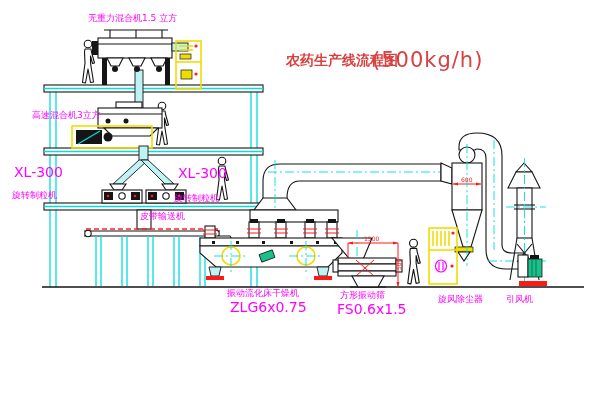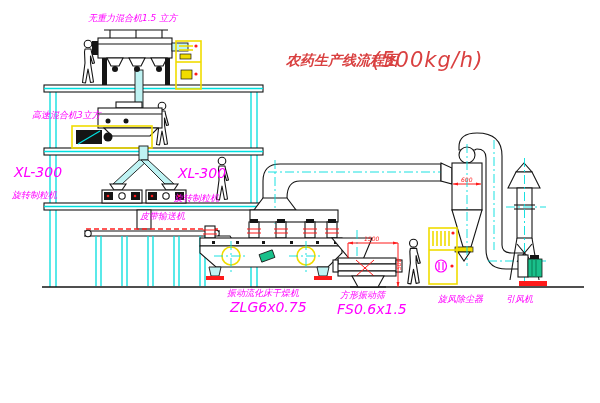--- a/index.html
+++ b/index.html
@@ -1,17 +1,17 @@
 <!DOCTYPE html>
 <html><head>
 <meta charset="utf-8">
 <style>
   html,body{margin:0;padding:0;background:#ffffff;}
   .canvas{position:relative;width:600px;height:403px;background:#fff;overflow:hidden;
-          font-family:"DejaVu Sans",sans-serif;font-style:italic;}
+          font-family:"DejaVu Sans",sans-serif;}
   svg{display:block;}
   
   .k  {stroke:#151515;fill:#fff;stroke-width:1.1;}
   .kl {stroke:#151515;fill:none;stroke-width:1.1;}
   .kf {fill:#151515;stroke:none;}
   .c  {stroke:#00dede;stroke-width:1.3;fill:none;}
   .cpipe{fill:#bff3f3;stroke:#151515;stroke-width:0.9;}
   .dash{stroke:#00dede;stroke-width:0.9;fill:none;stroke-dasharray:9 3 2 3;}
   .y  {stroke:#f0dc00;fill:none;stroke-width:1.6;}
   .yf {fill:#f0dc00;stroke:#151515;stroke-width:0.7;}

